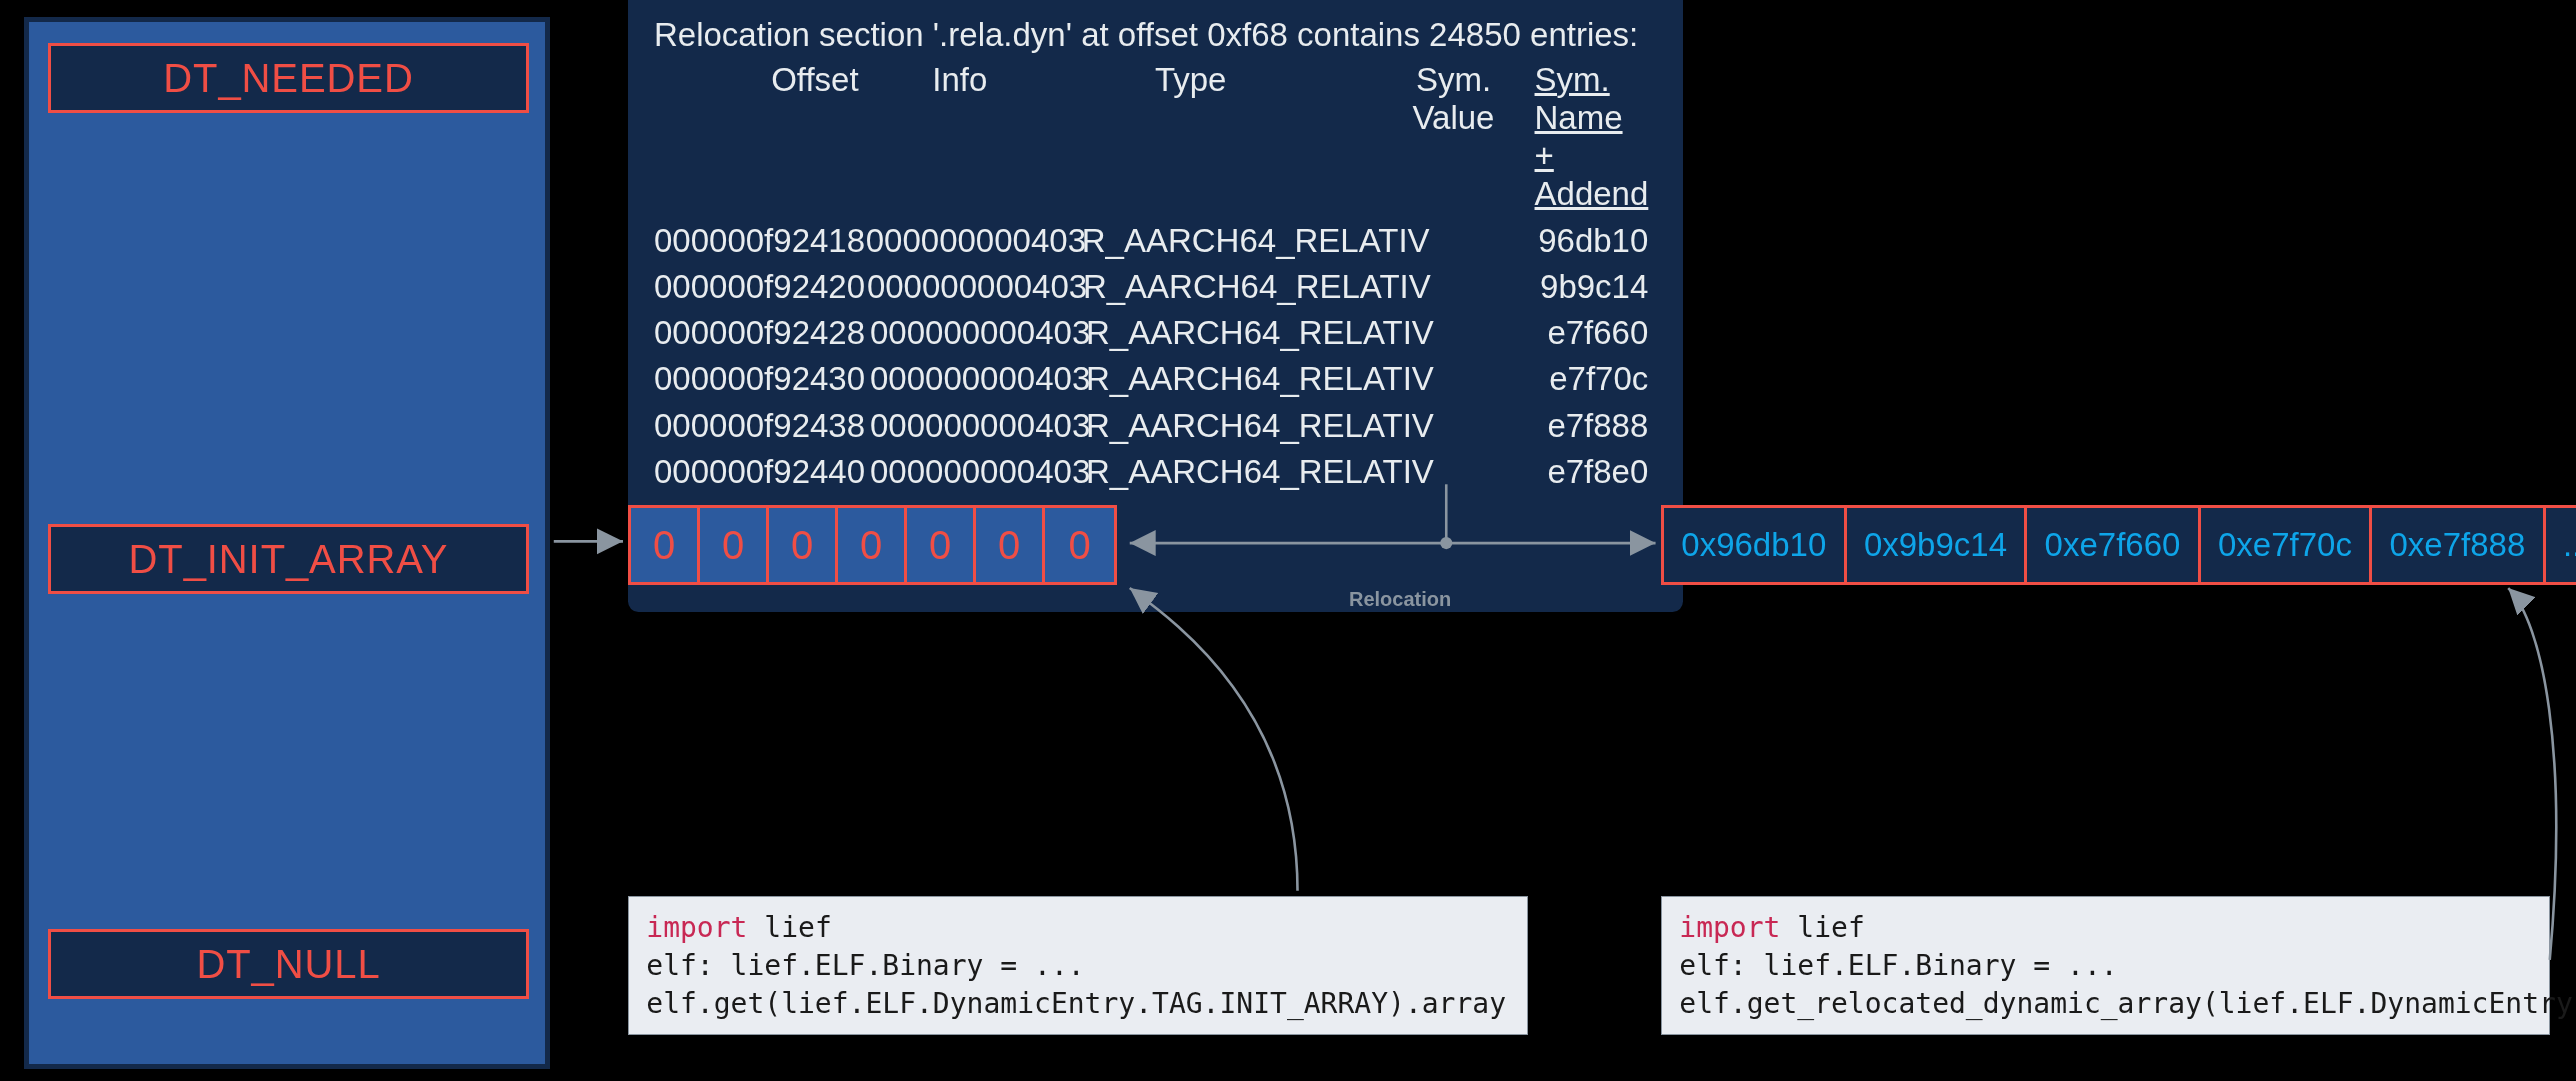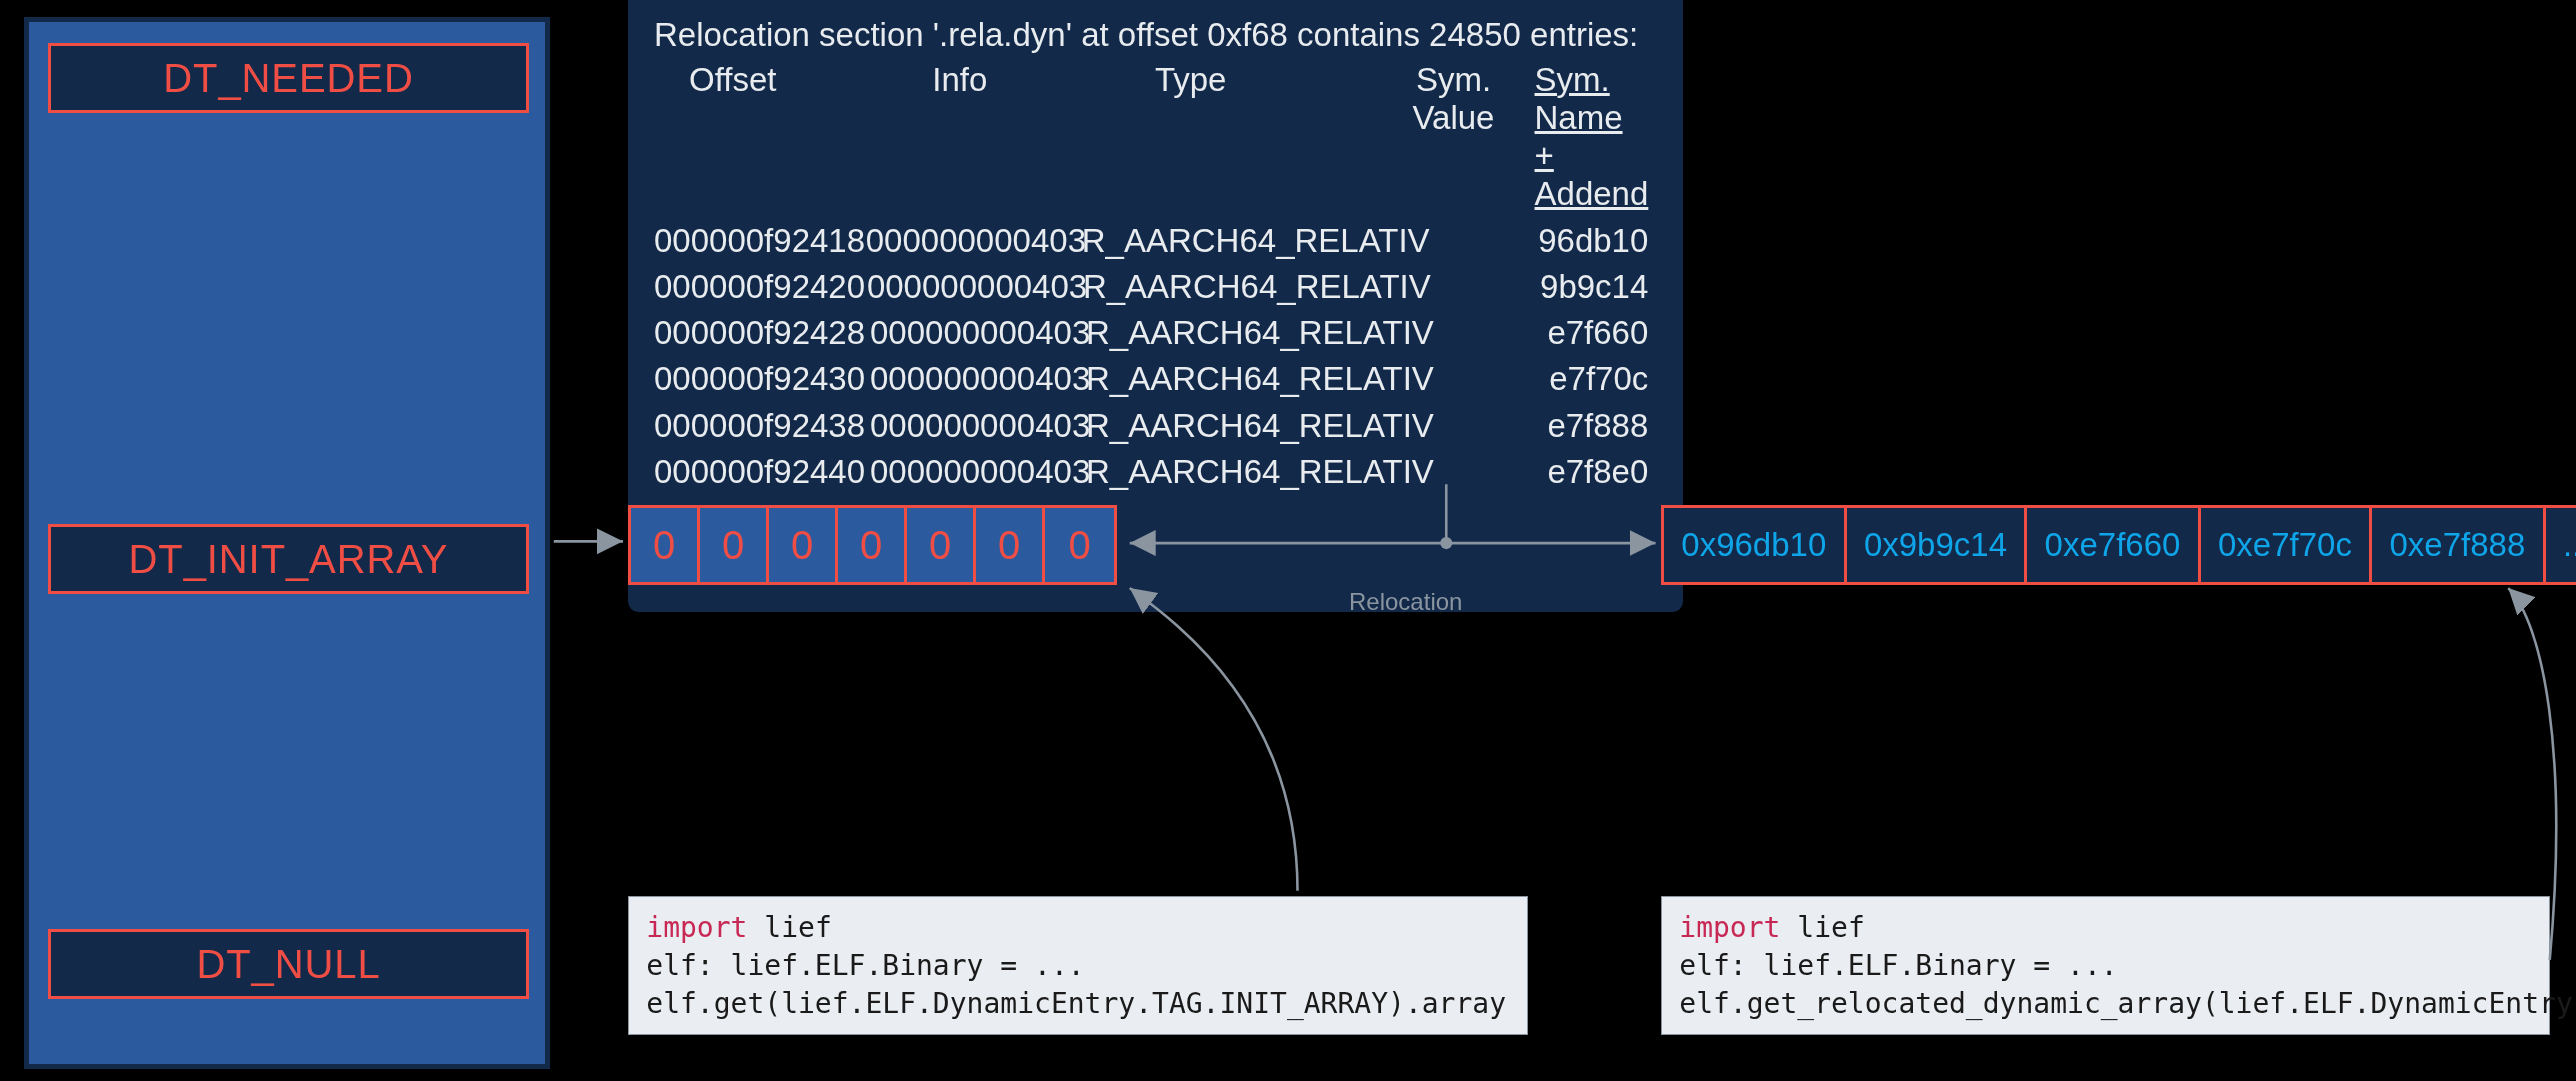--- a/index.html
+++ b/index.html
@@ -54,21 +54,21 @@
   .reloc-title { font-size: 33px; margin-bottom: 7px; font-weight: 300; }
   .reloc-header { display: flex; font-size: 33px; margin-bottom: 5.2px; font-weight: 300; }
   .reloc-header span { display: inline-block; text-align: center; }
   .reloc-row { display: flex; font-size: 33px; font-weight: 300; line-height: 1.4; }
   .reloc-row span { display: inline-block; }
   .col-off { width: 216px; }
   .col-info { width: 216px; }
   .col-type { width: 329px; }
   .col-val { width: 130px; }
   .col-name { flex: 1; text-align: right; padding-right: 8.7px;}
-  .reloc-header .col-off { text-align: left; padding-left: 35px;}
+  .reloc-header .col-off { text-align: right; padding-left: 35px;}
   .reloc-header .col-info { text-align: center; }
   .reloc-header .col-type { text-align: center; padding-right:52px; }
   .reloc-header .col-val { text-align: center; width:173px;}
   .reloc-header .col-name { text-align: left; text-decoration: underline; }
 
   .zero-array {
     position: absolute;
     left: 628px;
     top: 505px;
     display: flex;
@@ -105,22 +105,22 @@
     justify-content: center;
     padding: 0 17.3px;
   }
   .hex-cell:last-child { border-right: none; }
 
   .relocation-label {
     position: absolute;
     left: 1349px;
     top: 588px;
     color: #8a95a0;
-    font-size: 24px;
-    font-weight: 400;
+    font-size: 20px;
+    font-weight: 700;
   }
 
   .code-box {
     position: absolute;
     background: #eaedf2;
     border: 1.7px solid #8a95a0;
     font-family: 'Menlo', 'Consolas', monospace;
     font-size: 28px;
     padding: 12px 17.3px;
     line-height: 1.35;

